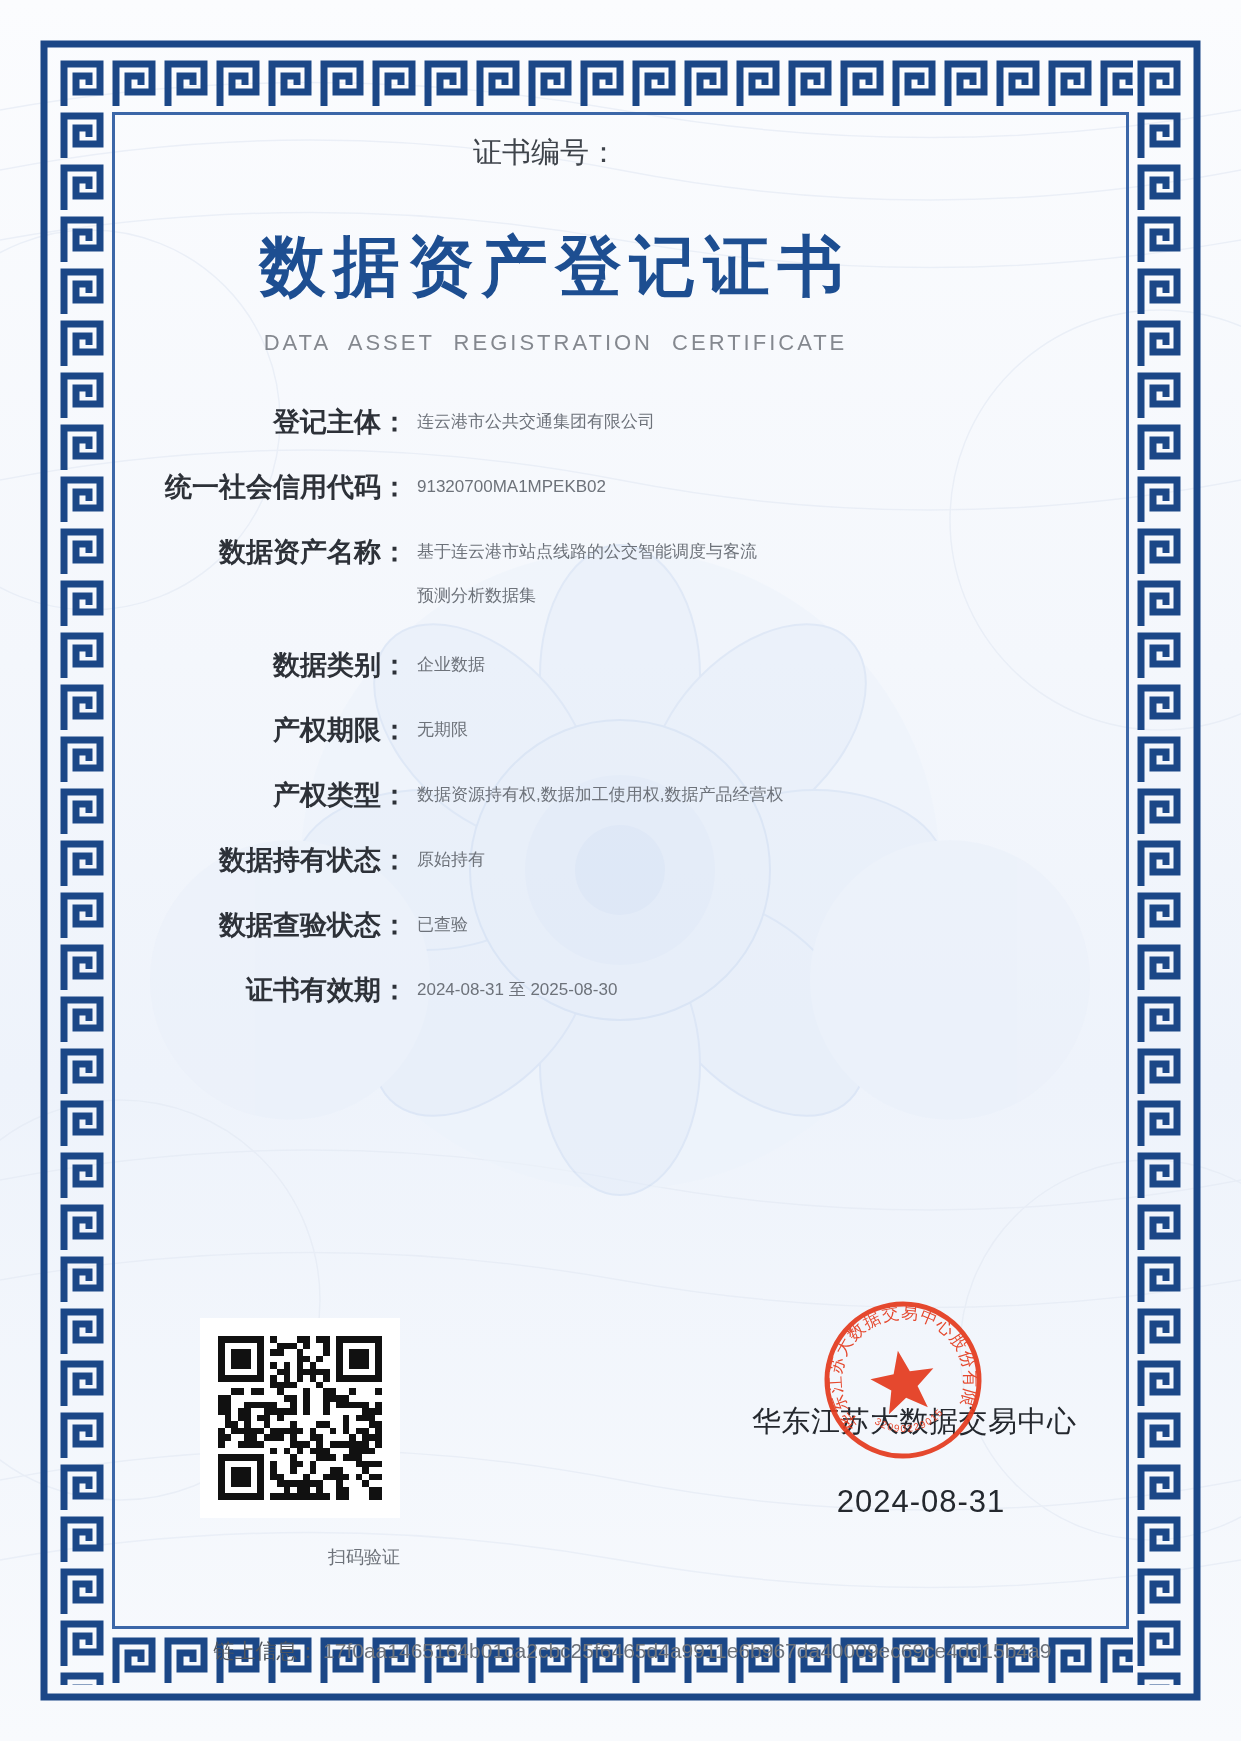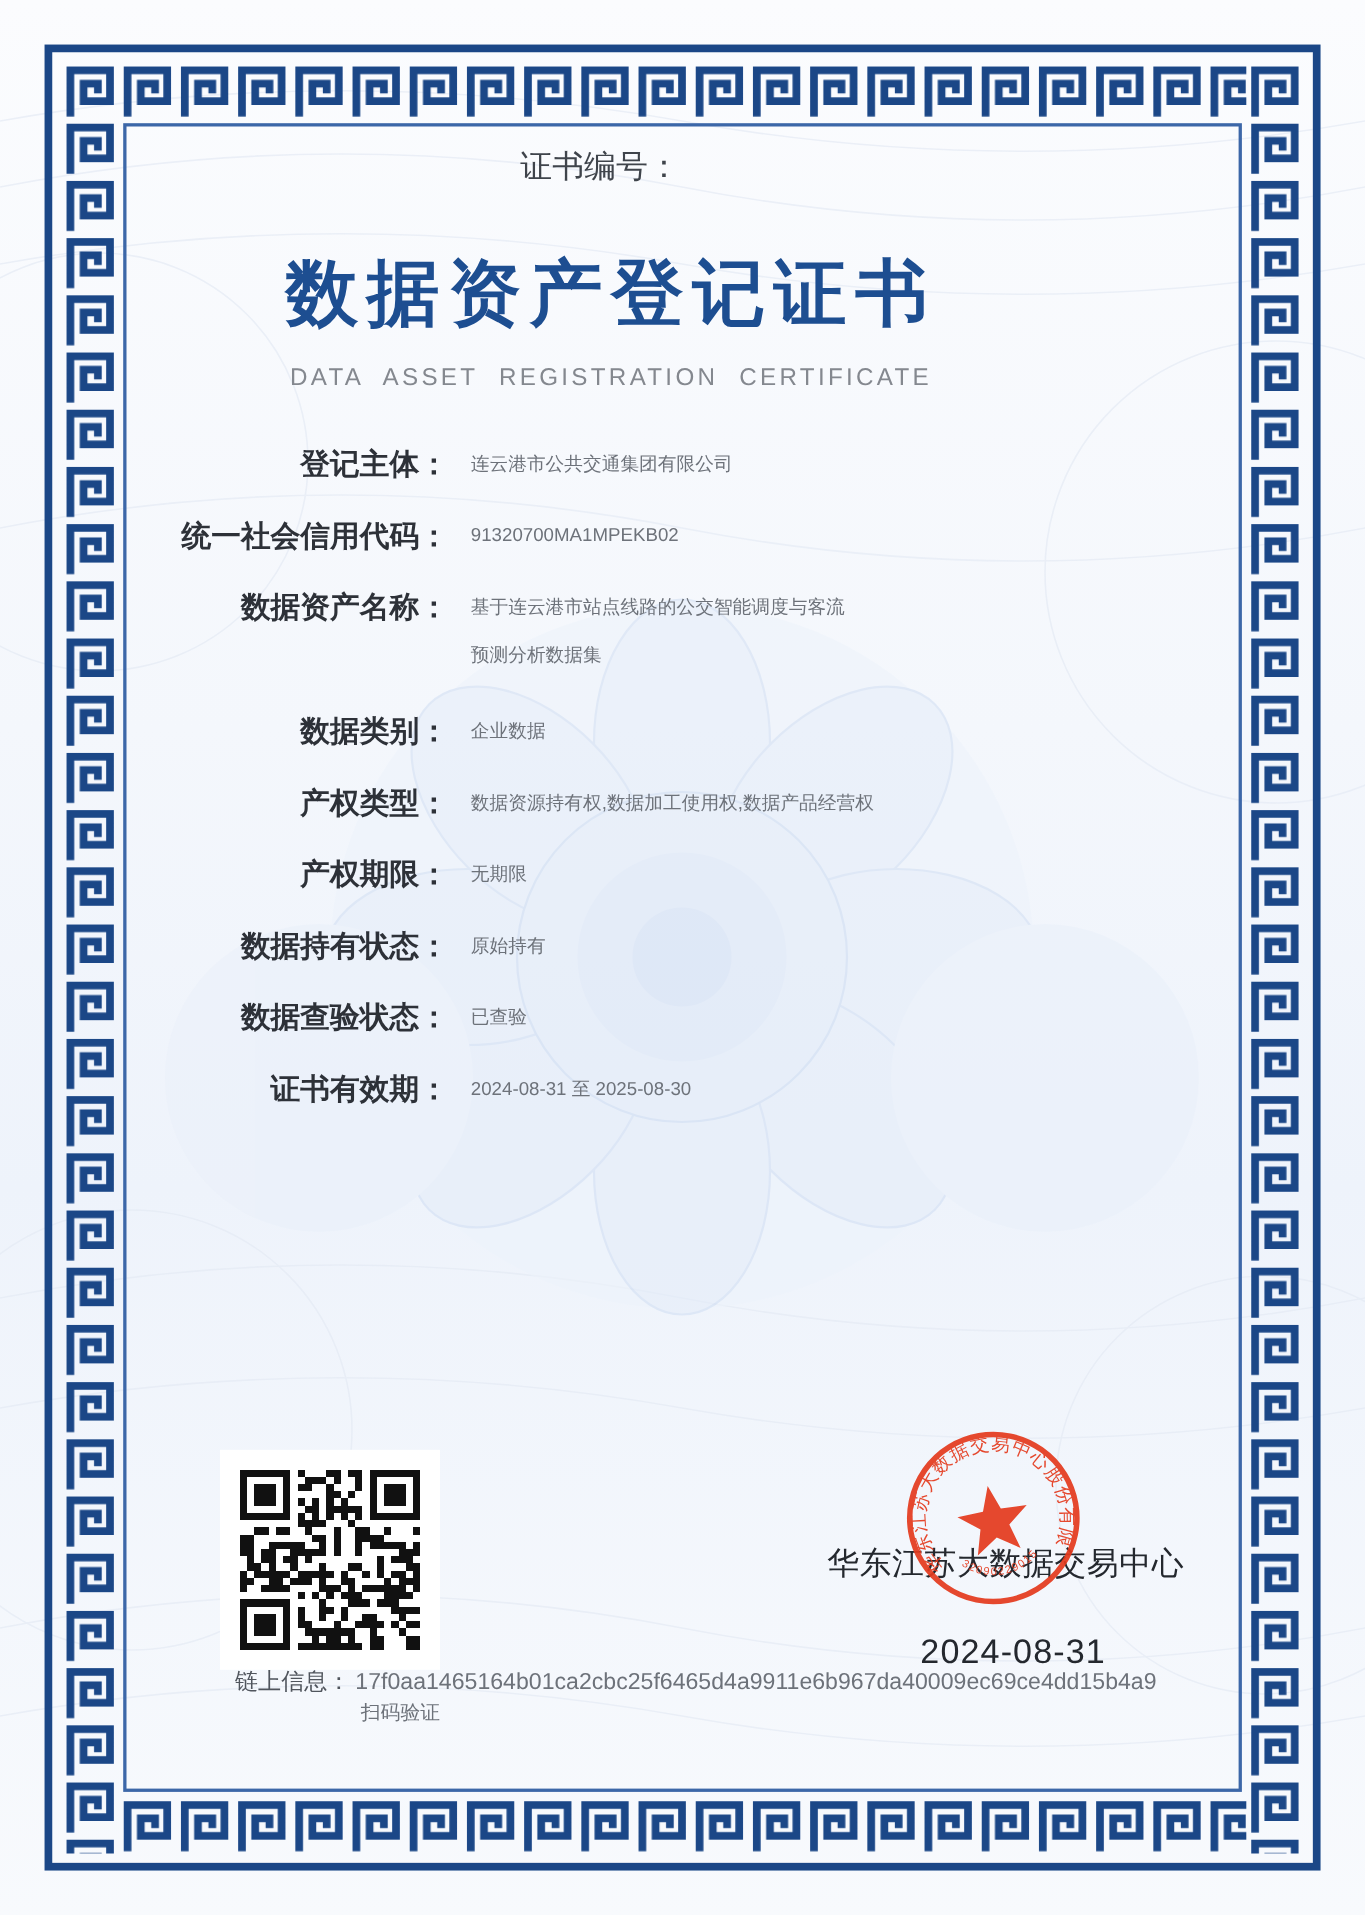--- a/index.html
+++ b/index.html
@@ -15,36 +15,36 @@
   .cert-number{position:absolute;top:132px;left:0;right:150px;display:flex;justify-content:center;gap:34px;line-height:40px;text-align:center;}
   .cn-label{font-size:29px;color:#3f444b;}
   .cn-value{font-size:29px;color:#565b62;letter-spacing:1px;}
 
   .title{position:absolute;top:222px;left:0;right:130px;margin:0;text-align:center;
     font-size:66px;font-weight:700;letter-spacing:8px;color:#1d4e91;}
   .subtitle{position:absolute;top:330px;left:0;right:130px;text-align:center;
     font-size:22px;color:#84888f;letter-spacing:3px;word-spacing:10px;}
 
   .fields{position:absolute;top:402px;left:158px;width:950px;}
-  .frow{display:grid;grid-template-columns:250px 1fr;column-gap:20px;margin-bottom:25px;}
+  .frow{display:grid;grid-template-columns:250px 1fr;column-gap:9px;margin-bottom:25px;}
   .flabel{text-align:right;font-weight:700;color:#2d3138;font-size:27px;line-height:40px;}
   .fvalue{color:#6d727a;font-size:17px;line-height:40px;}
   .fvalue .line2{line-height:48px;}
 
   .qr-box{position:absolute;left:200px;top:1318px;width:200px;height:200px;background:#ffffff;
     display:flex;align-items:center;justify-content:center;}
   .qr-caption{position:absolute;left:200px;top:1545px;width:200px;text-align:right;
     font-size:18px;color:#6d727a;}
 
   svg.seal{position:absolute;left:818px;top:1295px;z-index:3;opacity:.92;}
   .issuer{position:absolute;left:752px;top:1402px;z-index:4;font-size:29px;color:#24282e;letter-spacing:0.5px;}
   .issue-date{position:absolute;left:811px;top:1484px;width:220px;text-align:center;z-index:4;
     font-size:31px;color:#24282e;letter-spacing:1px;}
 
-  .chain{position:absolute;top:1514px;left:0;right:0;text-align:center;line-height:30px;margin-left:24px;}
+  .chain{position:absolute;top:1636px;left:0;right:0;text-align:center;line-height:30px;margin-left:24px;}
   .chain-label{font-size:21px;color:#50555d;}
   .chain-value{font-size:21px;color:#6d727a;}
 </style>
 </head>
 <body>
 
 <div class="page">
 
   <svg class="bg-decor" width="1241" height="1741" viewBox="0 0 1241 1741">
     <g stroke="#e4eaf4" fill="none" stroke-width="1.5" opacity="0.65">
@@ -122,26 +122,26 @@
         <div class="fvalue">
           <div>基于连云港市站点线路的公交智能调度与客流</div>
           <div class="line2">预测分析数据集</div>
         </div>
       </div>
       <div class="frow">
         <div class="flabel">数据类别：</div>
         <div class="fvalue">企业数据</div>
       </div>
       <div class="frow">
+        <div class="flabel">产权期限：</div>
+        <div class="fvalue">无期限</div>
+      </div>
+      <div class="frow">
         <div class="flabel">产权类型：</div>
         <div class="fvalue">数据资源持有权,数据加工使用权,数据产品经营权</div>
-      </div>
-      <div class="frow">
-        <div class="flabel">产权期限：</div>
-        <div class="fvalue">无期限</div>
       </div>
       <div class="frow">
         <div class="flabel">数据持有状态：</div>
         <div class="fvalue">原始持有</div>
       </div>
       <div class="frow">
         <div class="flabel">数据查验状态：</div>
         <div class="fvalue">已查验</div>
       </div>
       <div class="frow">

